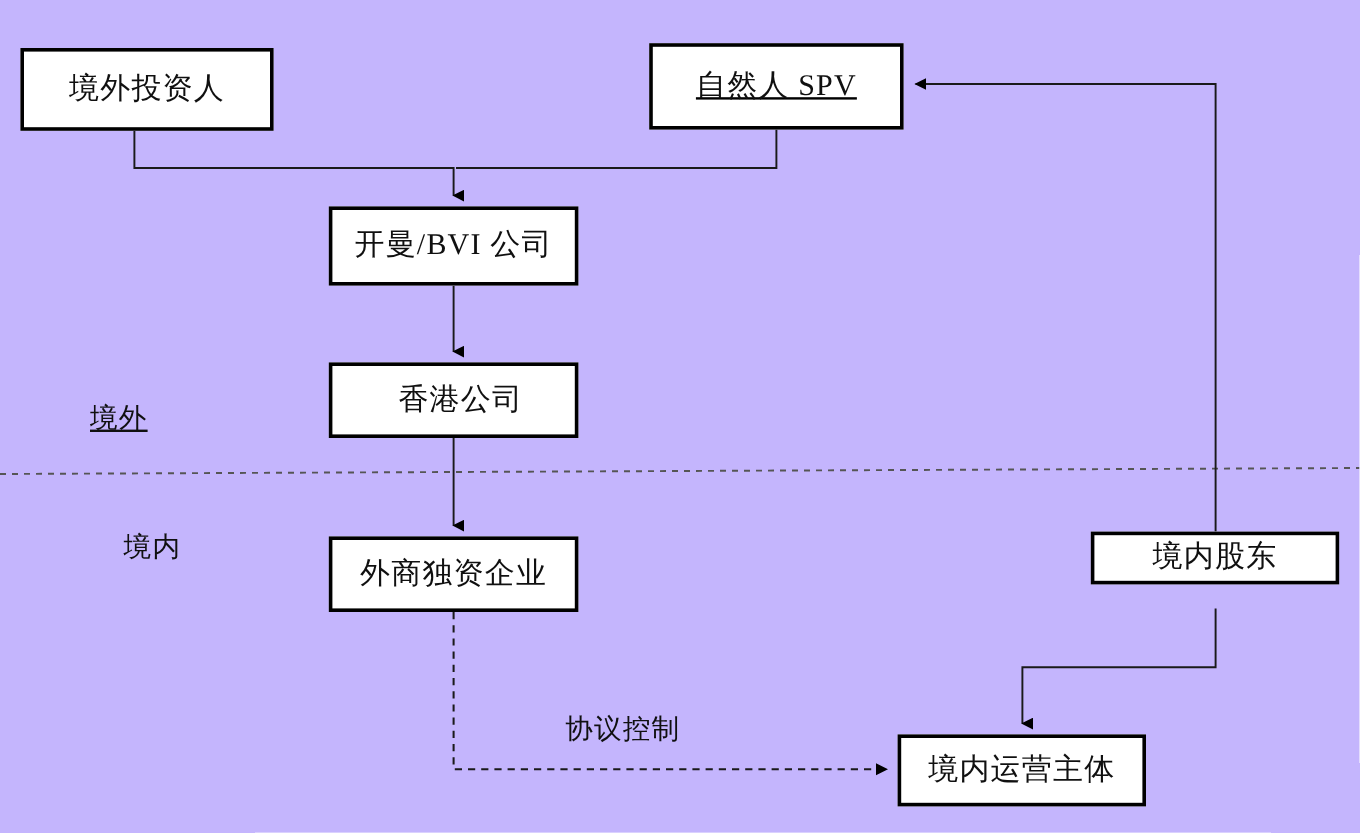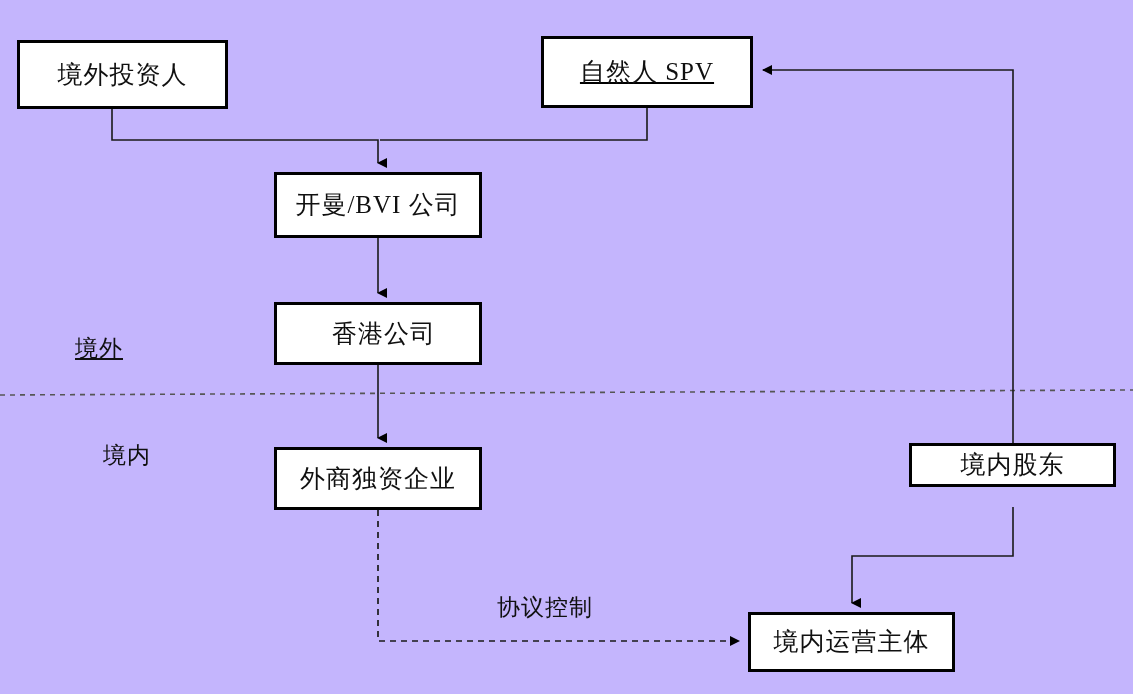--- a/index.html
+++ b/index.html
@@ -60,21 +60,21 @@
   #node-offshore-investor { left: 17px;  top: 40px;  width: 211px; height: 69px; }
   #node-natural-person-spv { left: 541px; top: 36px;  width: 212px; height: 72px; text-decoration: underline; }
   #node-cayman-bvi       { left: 274px; top: 172px; width: 208px; height: 66px; }
   #node-hongkong         { left: 274px; top: 302px; width: 208px; height: 63px; padding-left: 12px; }
   #node-wfoe            { left: 274px; top: 447px; width: 208px; height: 63px; align-items: center; }
   #node-domestic-shareholder { left: 909px; top: 443px; width: 207px; height: 44px; }
   #node-domestic-operating  { left: 748px; top: 612px; width: 207px; height: 60px; text-align: center; }
   
   #label-offshore { left: 75px;  top: 333px; text-decoration: underline; }
   #label-onshore  { left: 75px;  top: 440px; margin-left: 28px; }
-  #label-vie      { left: 497px; top: 592px; }
+  #label-vie      { left: 471px; top: 592px; }
 </style>
 </head>
 <body>
 
 <div id="diagram-root">
 
   <svg class="edges" viewBox="0 0 1133 694">
     <defs>
       <marker id="arrow-down" markerWidth="12" markerHeight="12" refX="5" refY="9" orient="auto" markerUnits="userSpaceOnUse">
         <polygon points="0,0 10,0 5,10" fill="#000000"></polygon>

